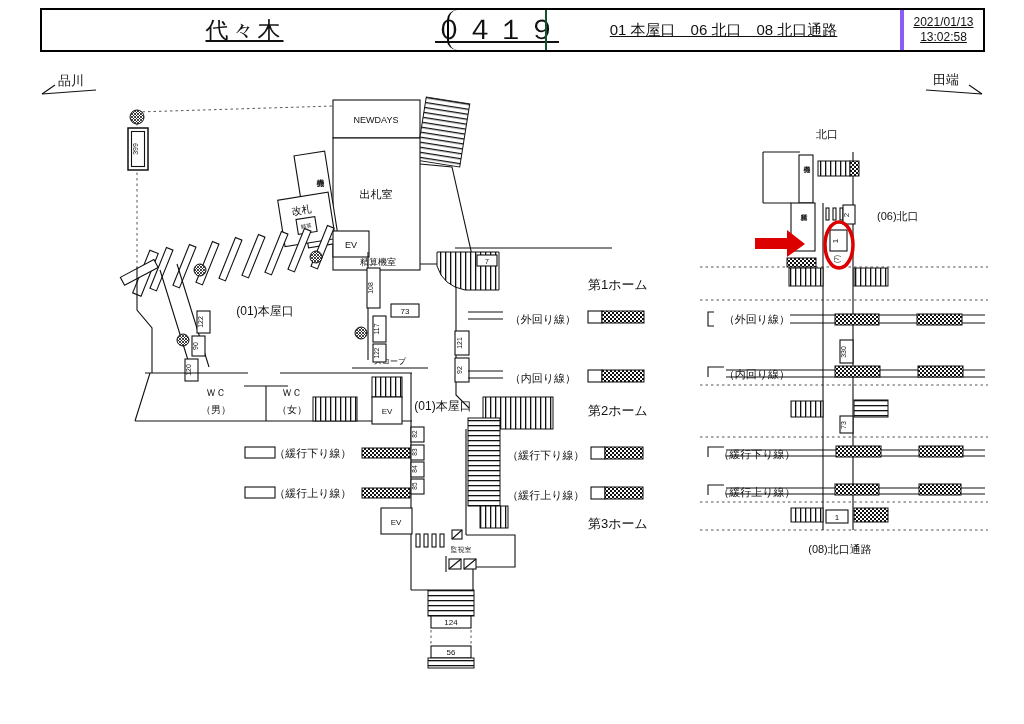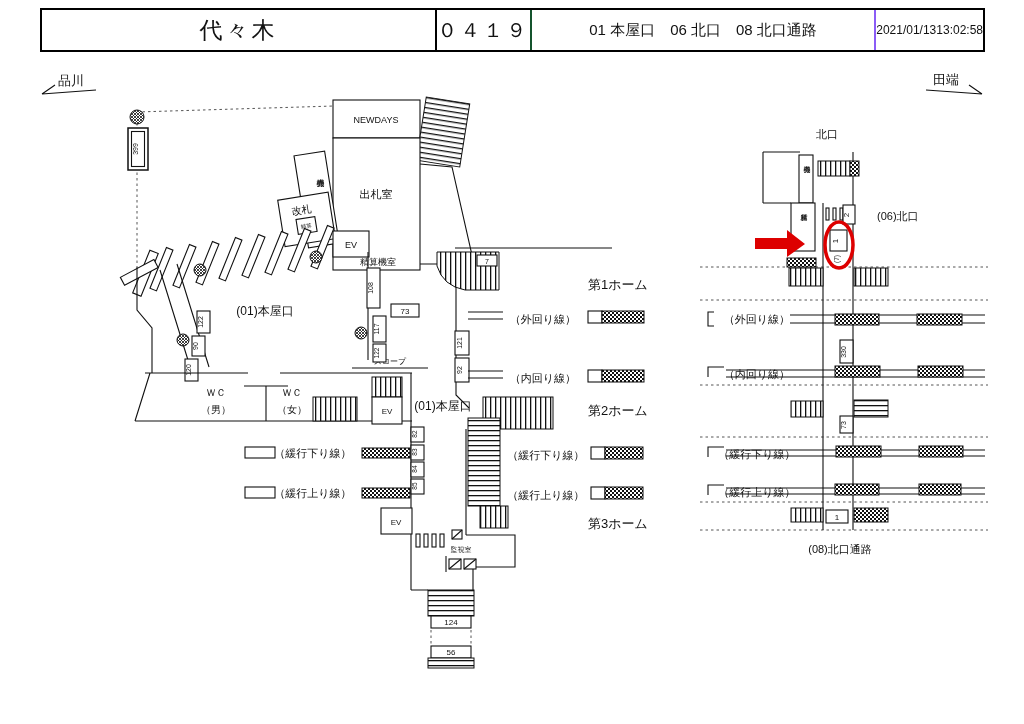--- a/index.html
+++ b/index.html
@@ -1,25 +1,25 @@
 <!DOCTYPE html>
 <html><head>
 <meta charset="utf-8">
 <style>
   html,body{margin:0;padding:0;background:#fff;}
   #page{position:relative;width:1024px;height:724px;background:#fff;overflow:hidden;
         font-family:"Liberation Sans",sans-serif;color:#111;}
   
   #hdr{position:absolute;left:40px;top:8px;width:945px;height:44px;border:2px solid #000;
        display:flex;align-items:stretch;box-sizing:border-box;}
-  .hcell{display:flex;align-items:center;justify-content:center;box-sizing:border-box;white-space:pre;}
+  .hcell{display:flex;align-items:center;justify-content:center;box-sizing:border-box;white-space:pre;text-decoration:underline;}
   #hc1{width:405px;font-size:23px;letter-spacing:3px;}
-  #hc2{width:98px;border-left:2px solid #000;font-size:20px;letter-spacing:3px;}
+  #hc2{width:98px;border-left:2px solid #000;font-size:28px;letter-spacing:3px;border-radius:10px;}
   #hc3{width:355px;border-left:2px solid #14532d;font-size:15px;}
-  #hc4{flex:1;border-left:2px solid #8b5cf6;font-size:12px;line-height:15px;}
+  #hc4{flex:1;border-left:4px solid #8b5cf6;flex-direction:column;font-size:12px;line-height:15px;}
   
   svg{position:absolute;left:0;top:0;}
   .ln{stroke:#111;stroke-width:1.1;fill:none;}
   .dotted{stroke:#555;stroke-width:1;stroke-dasharray:2.5,3;fill:none;}
   .bx{fill:#fff;stroke:#111;stroke-width:1.1;}
   .bxthk{fill:#fff;stroke:#111;stroke-width:1.5;}
   text{fill:#111;font-family:"Liberation Sans",sans-serif;}
   .t13{font-size:13px;} .t12{font-size:12px;} .t11{font-size:11px;} .t10{font-size:10px;}
   .t9{font-size:9px;} .t8{font-size:8px;} .t7{font-size:7px;} .t6{font-size:6.5px;} .t5{font-size:5.5px;}
   .mid{text-anchor:middle;}

